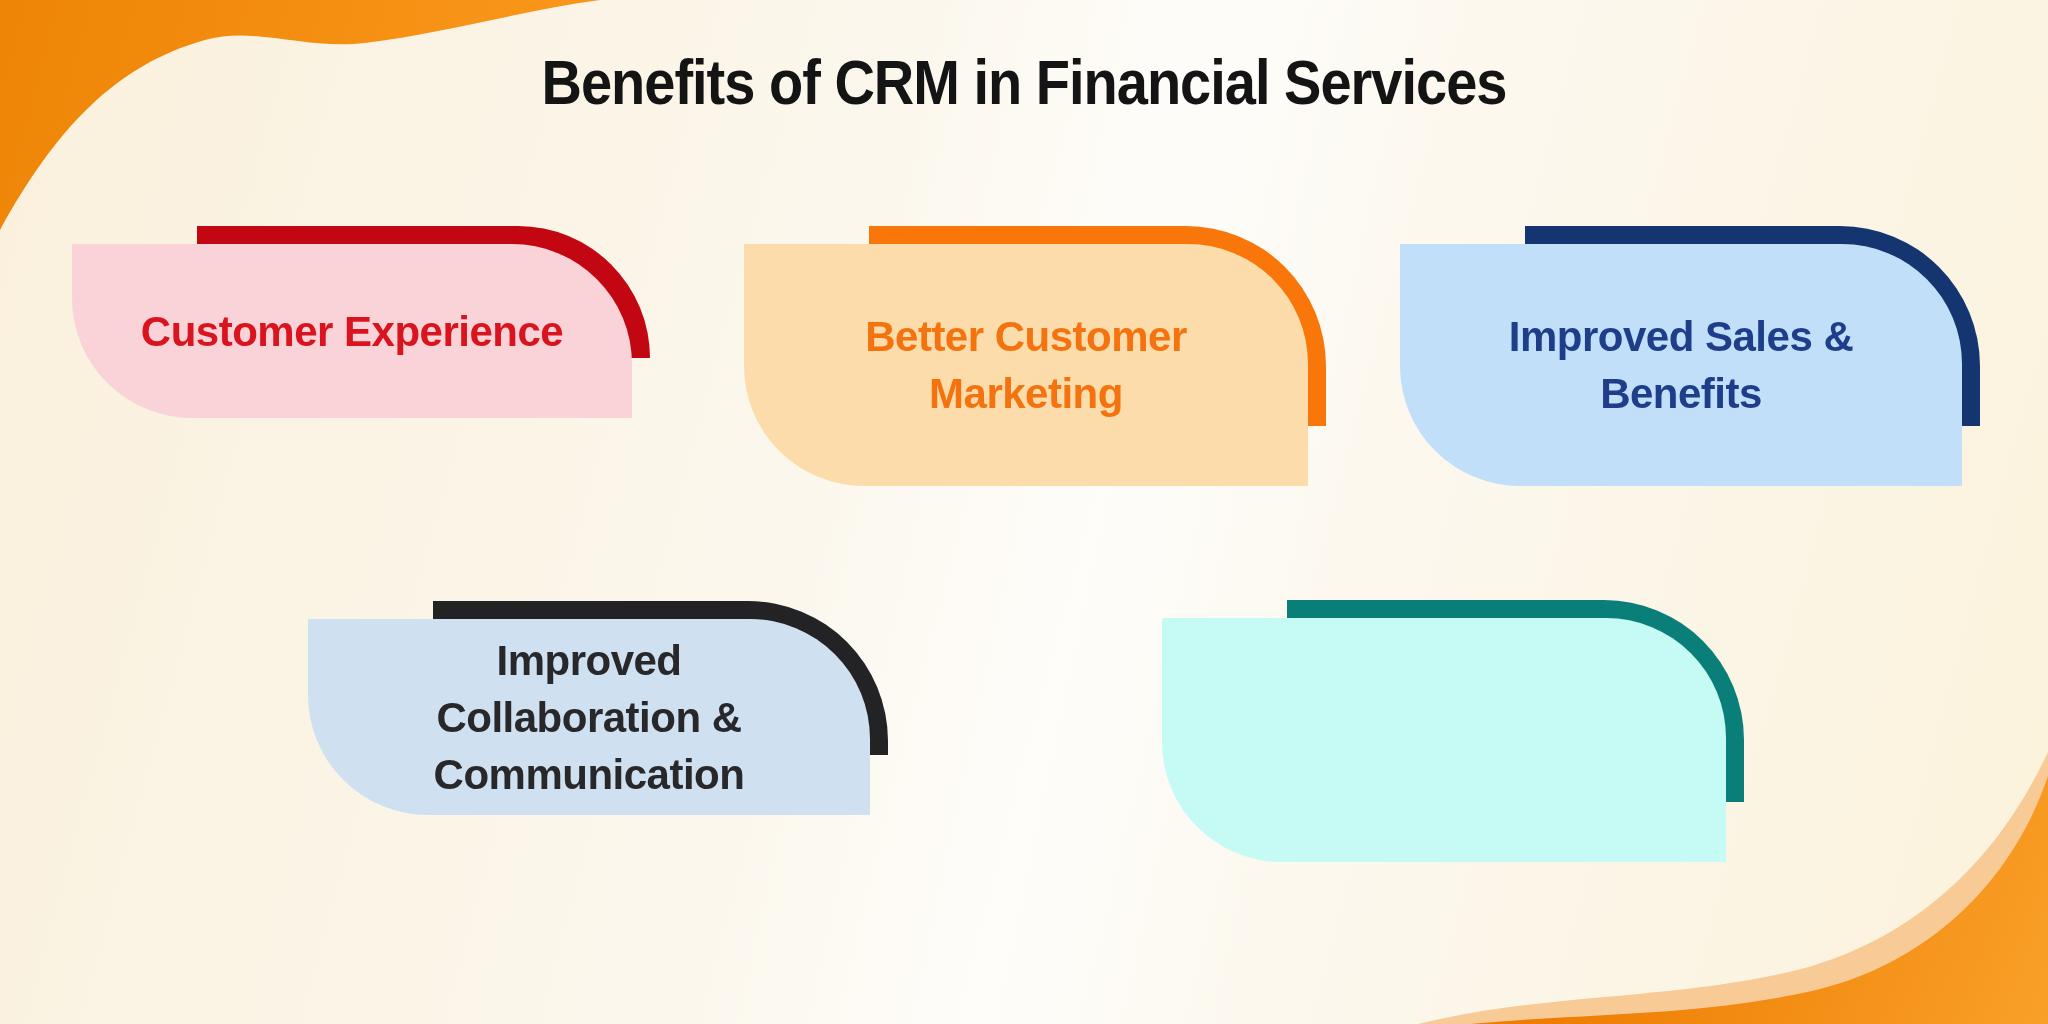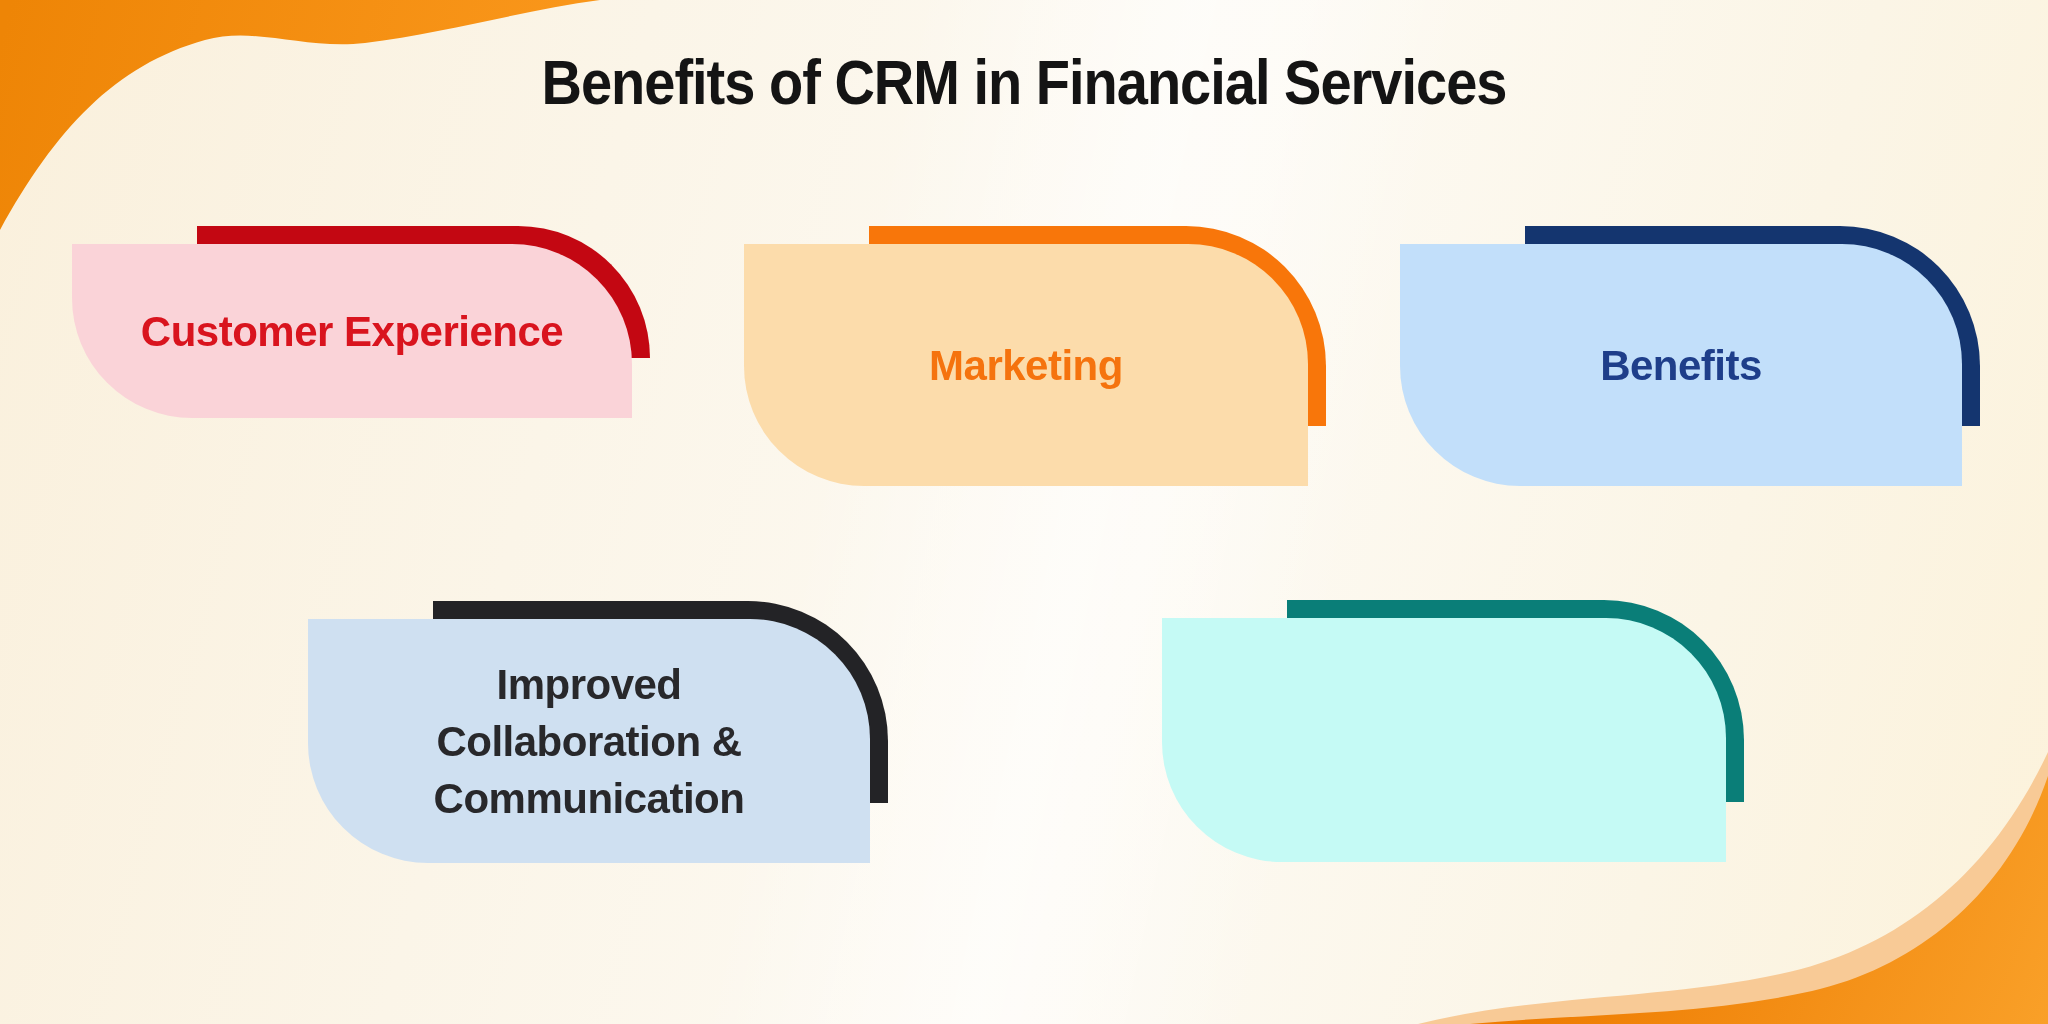--- a/index.html
+++ b/index.html
@@ -73,35 +73,37 @@
       <div class="label">
         <span class="ln">Customer Experience</span>
       </div>
     </div>
   </div>
 
   <div class="card" style="left: 744px; top: 244px; width: 564px; height: 242px; --fill: #FCDCAB; --accent: #F8760A; --text: #F5730E;">
     <div class="accent"></div>
     <div class="body">
       <div class="label">
+        <span class="ln">Better Customer</span>
         <span class="ln">Marketing</span>
       </div>
     </div>
   </div>
 
   <div class="card" style="left: 1400px; top: 244px; width: 562px; height: 242px; --fill: #C2DFFA; --accent: #14356F; --text: #1E3E8A;">
     <div class="accent"></div>
     <div class="body">
       <div class="label">
+        <span class="ln">Improved Sales &amp;</span>
         <span class="ln">Benefits</span>
       </div>
     </div>
   </div>
 
-  <div class="card" style="left: 308px; top: 619px; width: 562px; height: 244px; --fill: #CFE0F1; --accent: #232326; --text: #28282B;">
+  <div class="card" style="left: 308px; top: 619px; width: 562px; height: 196px; --fill: #CFE0F1; --accent: #232326; --text: #28282B;">
     <div class="accent"></div>
     <div class="body">
       <div class="label">
         <span class="ln">Improved</span>
         <span class="ln">Collaboration &amp;</span>
         <span class="ln">Communication</span>
       </div>
     </div>
   </div>
 

